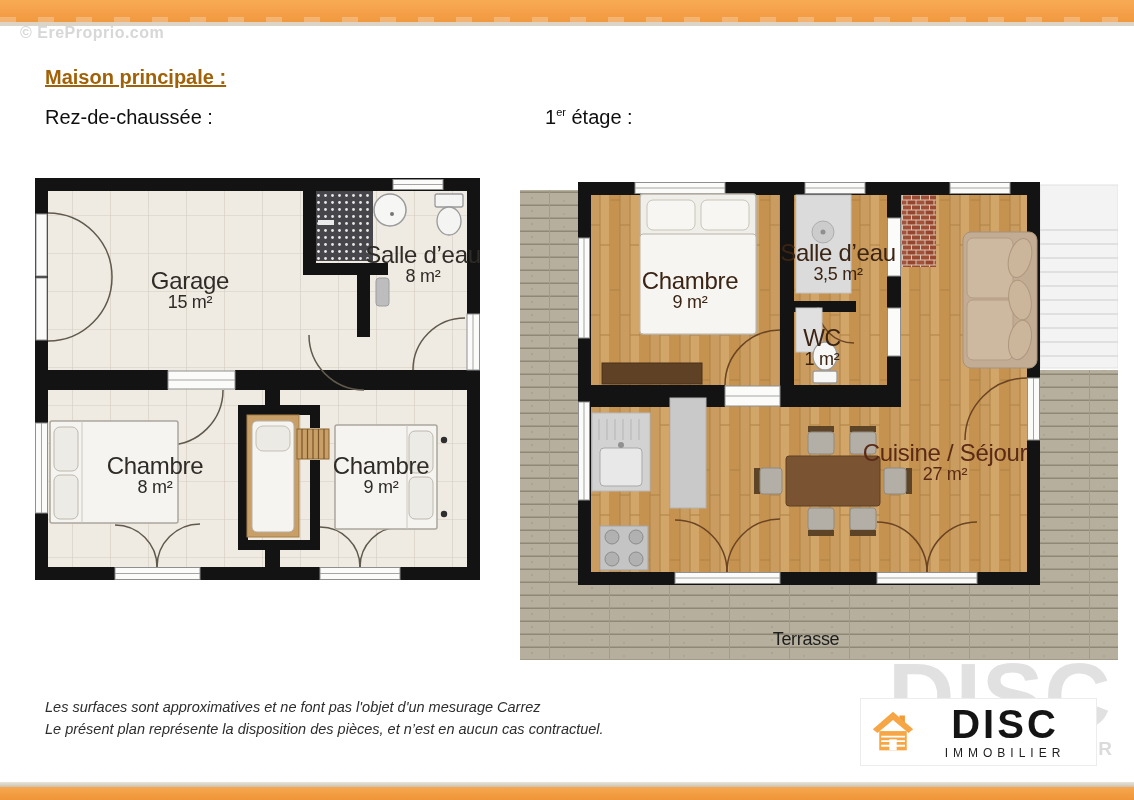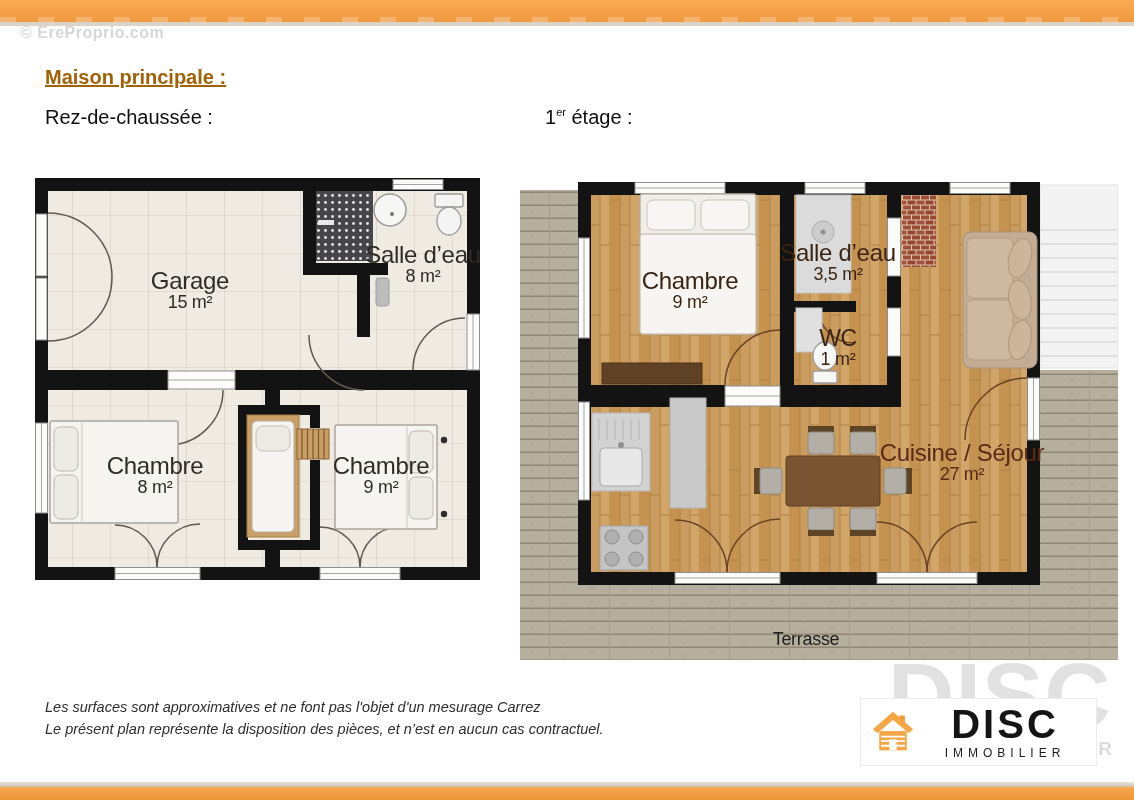--- a/index.html
+++ b/index.html
@@ -337,25 +337,25 @@
     </g>
   </svg>
   <div class="room-label" style="left:170px;top:110px;">
     <span class="rl-nm">Chambre</span>
     <span class="rl-ar">9 m²</span>
   </div>
   <div class="room-label" style="left:318px;top:82px;">
     <span class="rl-nm">Salle d’eau</span>
     <span class="rl-ar">3,5 m²</span>
   </div>
-  <div class="room-label lbl-wc" style="left:318px;top:168px;">
+  <div class="room-label lbl-wc" style="left:302px;top:168px;">
     <span class="rl-nm">WC</span>
     <span class="rl-ar">1 m²</span>
   </div>
-  <div class="room-label lbl-cuisine" style="left:442px;top:282px;">
+  <div class="room-label lbl-cuisine" style="left:425px;top:282px;">
     <span class="rl-nm">Cuisine / Séjour</span>
     <span class="rl-ar">27 m²</span>
   </div>
   <div class="room-label lbl-terrasse" style="left:286px;top:438px;">
     <span class="rl-nm">Terrasse</span>
   </div>
 </div>
 
 <div class="disclaimer">
   <div>Les surfaces sont approximatives et ne font pas l'objet d'un mesurage Carrez</div>

